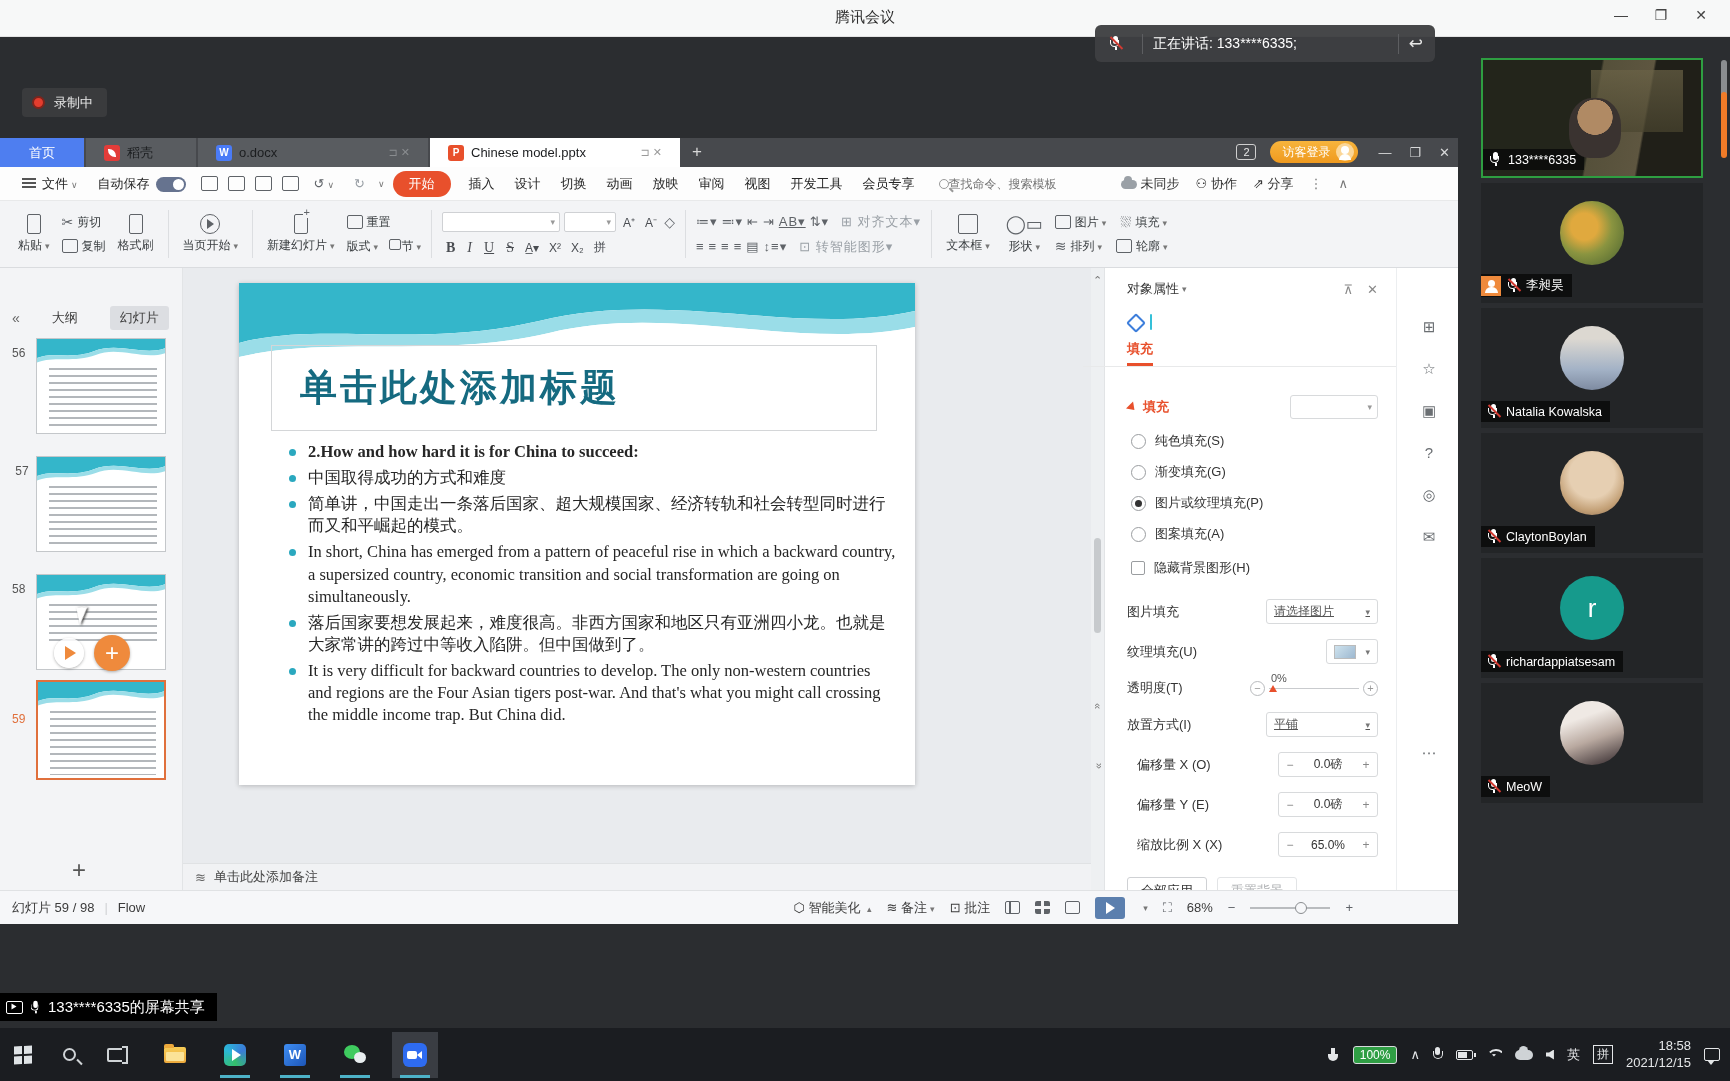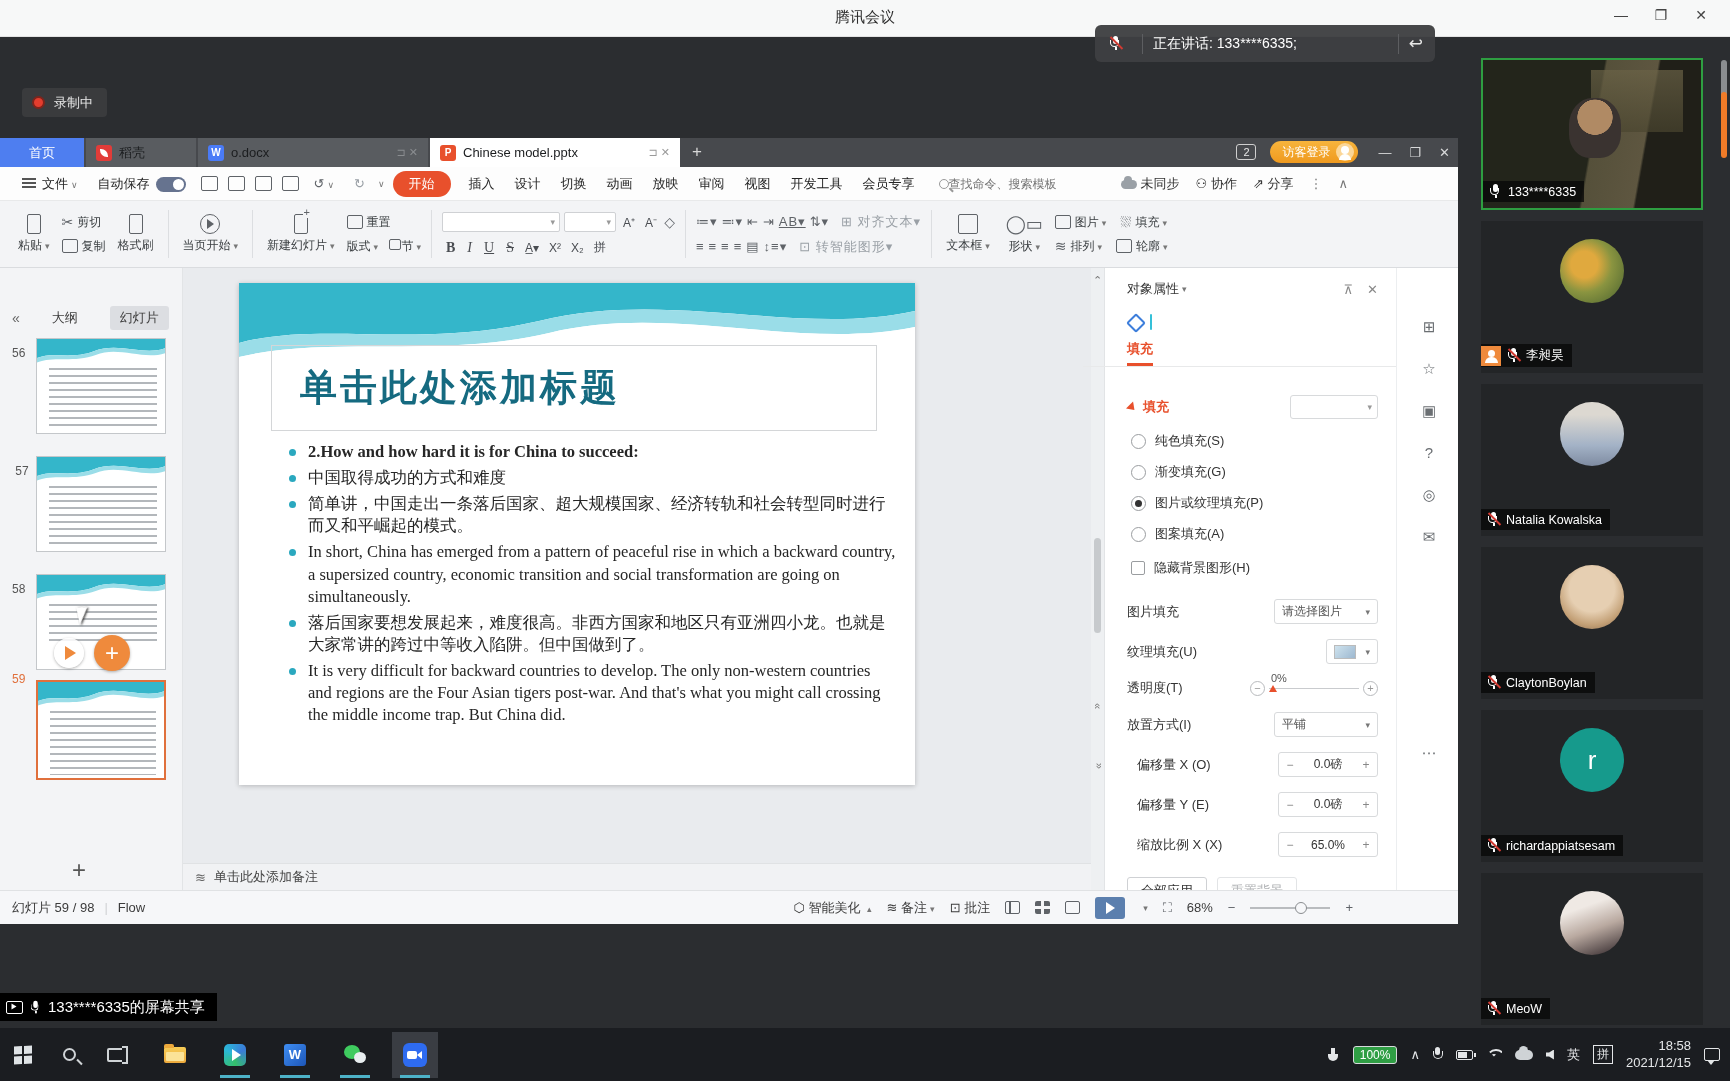--- a/index.html
+++ b/index.html
@@ -17,21 +17,21 @@
 #speak-pill { position:absolute; left:1095px; top:25px; width:340px; height:37px; background:rgba(62,63,66,.96); border-radius:6px; display:flex; align-items:center; color:#fff; z-index:40; }
 #speak-pill .mic { margin:0 10px 0 14px; }
 #speak-pill .vdiv { width:1px; height:20px; background:#5d5e61; margin:0 10px; }
 #speak-pill .txt { font-size:14px; flex:1; }
 #speak-pill .reply { font-size:17px; color:#e8e8e8; margin-right:12px; }
 
 
 #wps { position:absolute; left:0; top:138px; width:1458px; height:786px; background:#fff; }
 
 #wps-tabs { position:absolute; left:0; top:0; width:100%; height:29px; background:#47494d; display:flex; align-items:flex-end; }
-.wtab { height:29px; display:flex; align-items:center; gap:7px; padding:0 10px; font-size:13px; color:#1b1d1f; background:#595c60; margin-right:2px; }
+.wtab { height:29px; display:flex; align-items:center; gap:7px; padding:0 18px; font-size:13px; color:#1b1d1f; background:#595c60; margin-right:2px; }
 .wtab.home { background:#4e7ef0; color:#fff; width:84px; justify-content:center; }
 .wtab.docer { width:110px; }
 .wtab.doc { width:230px; }
 .wtab.active { background:#fff; width:250px; }
 .wtab .ghost { color:#8a8d90; font-size:11px; margin-left:auto; }
 .tab-ico { width:16px; height:16px; border-radius:3px; display:inline-flex; align-items:center; justify-content:center; font-size:10px; font-weight:bold; color:#fff; flex:0 0 auto; }
 .tab-ico.red { background:#e23c39; }
 .tab-ico.blue { background:#4a7bf7; }
 .tab-ico.orange { background:#e8502c; }
 .leaf { width:8px; height:8px; background:#fff; border-radius:0 7px 0 7px; }
@@ -131,21 +131,21 @@
 #fill-section .emptydd { margin-left:auto; width:88px; height:24px; border:1px solid #d8dadc; border-radius:3px; background:#fff; display:flex; align-items:center; justify-content:flex-end; padding:0 5px; color:#999; font-size:9px; }
 .optrow { display:flex; align-items:center; gap:9px; margin-top:13px; padding-left:4px; }
 .radio { width:15px; height:15px; border:1px solid #9a9da0; border-radius:50%; position:relative; flex:0 0 auto; }
 .radio.sel:after { content:""; position:absolute; left:3px; top:3px; width:7px; height:7px; border-radius:50%; background:#333; }
 .chk { width:14px; height:14px; border:1px solid #9a9da0; border-radius:2px; flex:0 0 auto; }
 .prow { display:flex; align-items:center; margin-top:15px; }
 .prow .plab { flex:1; }
 .prow .plab.ind { padding-left:10px; }
 .dd { height:25px; border:1px solid #d8dadc; border-radius:3px; background:#fff; display:flex; align-items:center; padding:0 7px; color:#555; font-size:12px; }
 .dd .caret { margin-left:auto; }
-.dd.wide { width:104px; }
+.dd.wide { width:112px;text-decoration:underline; }
 .dd.tex { width:52px; }
 .texchip { width:22px; height:14px; background:linear-gradient(135deg,#cfe3ee,#9db8d0); border:1px solid #bbb; }
 .stepper { width:100px; height:25px; border:1px solid #d8dadc; border-radius:3px; display:flex; align-items:center; font-size:12px; }
 .stepper .sb { width:22px; text-align:center; color:#888; }
 .stepper .sv { flex:1; text-align:center; color:#333; }
 .slider { display:flex; align-items:center; flex:0 0 auto; width:128px; }
 .scirc { width:15px; height:15px; border:1px solid #b8babd; border-radius:50%; color:#999; font-size:11px; display:flex; align-items:center; justify-content:center; }
 .strack { flex:1; height:1px; background:#c9cbce; margin:0 4px; position:relative; }
 .strack .pct { position:absolute; left:2px; top:-16px; font-size:11px; color:#555; }
 .strack .mk { position:absolute; left:0; top:-3px; width:0; height:0; border-left:4px solid transparent; border-right:4px solid transparent; border-bottom:7px solid #e8502c; }
@@ -165,21 +165,21 @@
   linear-gradient(#5f6368,#5f6368) 0 0/6px 5px no-repeat,
   linear-gradient(#5f6368,#5f6368) 9px 0/6px 5px no-repeat,
   linear-gradient(#5f6368,#5f6368) 0 8px/6px 5px no-repeat,
   linear-gradient(#5f6368,#5f6368) 9px 8px/6px 5px no-repeat; }
 .playbtn { width:30px; height:22px; background:#5b7fae; border-radius:3px; position:relative; }
 .playbtn:after { content:""; position:absolute; left:11px; top:5px; border-left:9px solid #fff; border-top:6px solid transparent; border-bottom:6px solid transparent; }
 .zslider { width:80px; height:2px; background:#b9bcbf; position:relative; }
 .zslider .knob { position:absolute; left:45px; top:-5px; width:12px; height:12px; border-radius:50%; background:#f6f7f9; border:1.5px solid #8a8d90; }
 
 #people { position:absolute; left:1481px; top:58px; width:222px; }
-.tile { position:relative; width:222px; height:152px; background:#232527; margin-bottom:11px; overflow:hidden; }
+.tile { position:relative; width:222px; height:120px; background:#232527; margin-bottom:5px; overflow:hidden; }
 .tile.video { border:2px solid #2e9e41; background:linear-gradient(100deg,#23251b 50%,#55503a 51%,#5e5640 72%,#201f18 73%); }
 .tile.video:before { content:""; position:absolute; right:18px; top:10px; width:92px; height:62px; background:linear-gradient(180deg,#6b6347,#4a452f); opacity:.7; }
 .tile.video:after { content:""; position:absolute; left:86px; top:38px; width:52px; height:60px; border-radius:45% 45% 40% 40%; background:radial-gradient(circle at 50% 32%,#b08a64 0 36%,#3a3330 37%); }
 .avatar { position:absolute; left:79px; top:18px; width:64px; height:64px; border-radius:50%; }
 .namebar { position:absolute; left:0; bottom:6px; display:flex; align-items:center; gap:6px; background:rgba(8,8,8,.78); padding:3px 8px 3px 6px; color:#fff; font-size:12.5px; max-width:210px; white-space:nowrap; }
 .hosticon { width:20px; height:20px; background:#ef8a3c; display:inline-flex; position:relative; flex:0 0 auto; margin:-3px 0 -3px -6px; }
 .hosticon:before { content:""; position:absolute; left:7px; top:4px; width:7px; height:7px; border-radius:50%; background:#fff; }
 .hosticon:after { content:""; position:absolute; left:4px; top:11px; width:13px; height:6px; border-radius:6px 6px 0 0; background:#fff; }
 .letter { display:flex; align-items:center; justify-content:center; color:#fff; font-size:26px; }
 #pscroll-track { position:absolute; left:1721px; top:60px; width:6px; height:58px; border-radius:3px; background:#8a8d90; }
@@ -483,21 +483,21 @@
               <path d="M0 0 H676 V30 C560 56 430 8 300 40 C180 68 80 40 0 62 Z" fill="#34b6ca"></path>
               <path d="M0 62 C80 40 180 68 300 40 C430 8 560 56 676 30 V46 C560 70 430 22 310 52 C200 78 90 54 0 76 Z" fill="#9adde8"></path>
             </svg>
           <div class="tfake short"></div>
         </div>
         <div class="hoverbtns" style="top:367px;">
           <span class="tplay"></span>
           <span class="tplus">+</span>
         </div>
         <span class="cursor" style="left:78px; top:338px;"></span>
-        <span class="tnum sel" style="top:404px;">59</span>
+        <span class="tnum sel" style="top:444px;">59</span>
         <div class="thumb sel" style="top:412px; height:100px;">
           <svg class="twave" viewBox="0 0 676 78" preserveAspectRatio="none">
               <path d="M0 0 H676 V30 C560 56 430 8 300 40 C180 68 80 40 0 62 Z" fill="#34b6ca"></path>
               <path d="M0 62 C80 40 180 68 300 40 C430 8 560 56 676 30 V46 C560 70 430 22 310 52 C200 78 90 54 0 76 Z" fill="#9adde8"></path>
             </svg>
           <div class="tfake" style="height:64px;"></div>
         </div>
         <div id="thumb-add">+</div>
       </div>
 

